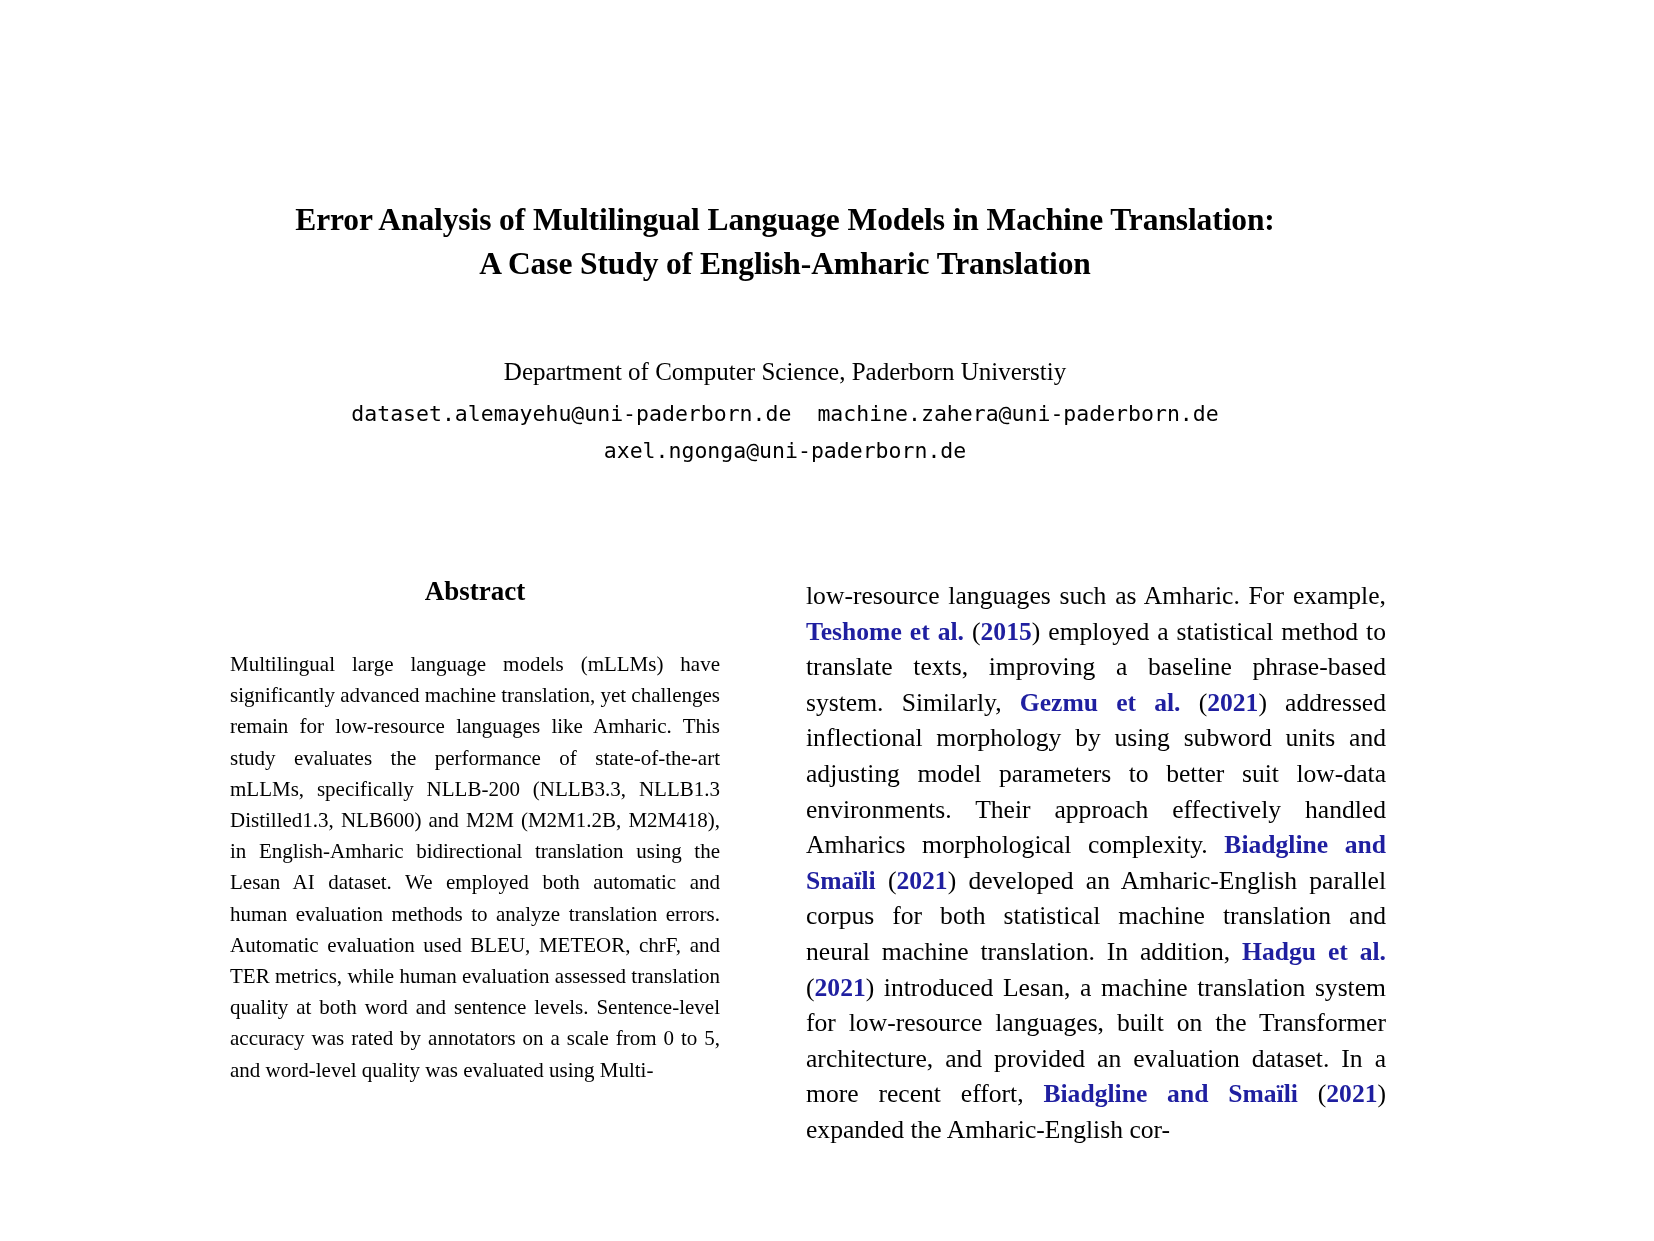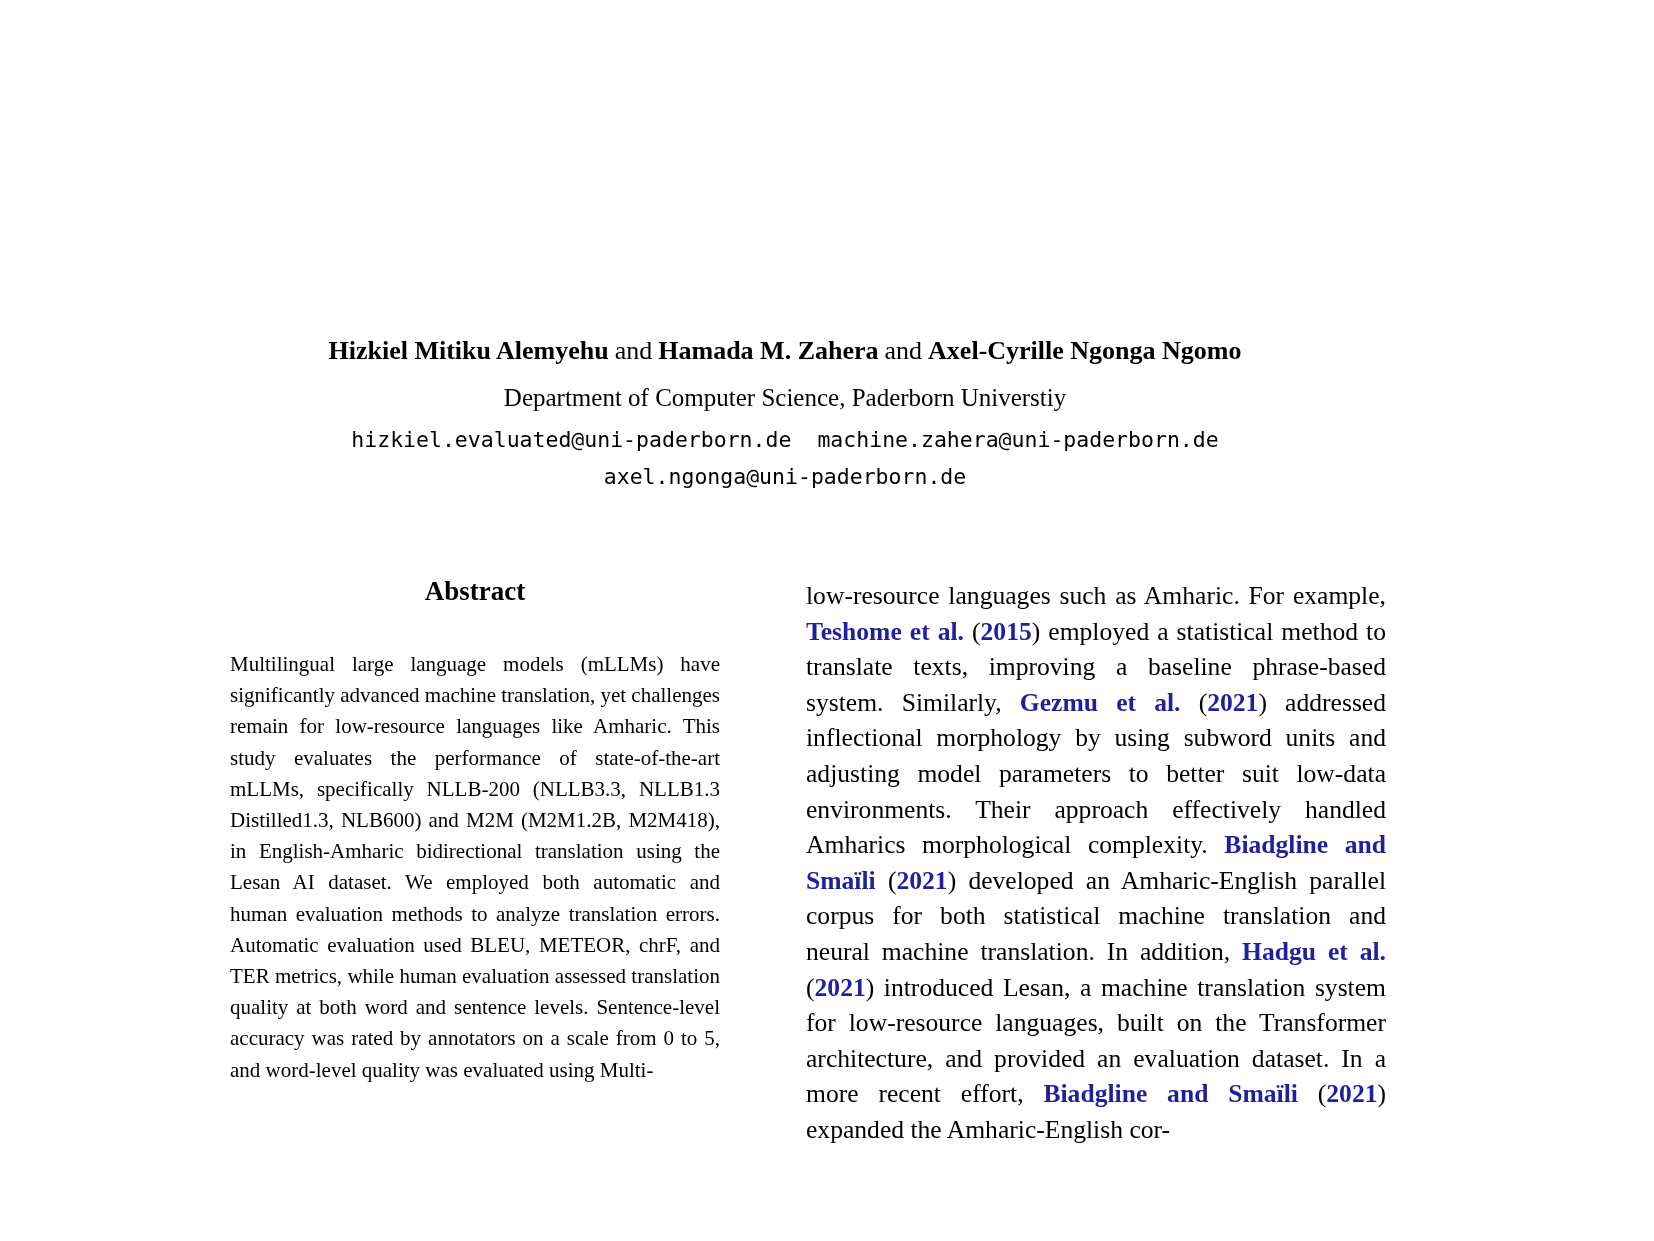--- a/index.html
+++ b/index.html
@@ -130,28 +130,31 @@
     color: #1f1fa0;
     text-decoration: none;
     font-weight: bold;
   }
 </style>
 </head>
 <body>
 
 <div class="page">
 
+  <div class="title-block">
+    <h1 class="paper-title">
+      <span class="title-line">Error Analysis of Multilingual Language Models in Machine Translation:</span>
+      <span class="title-line">A Case Study of English-Amharic Translation</span>
+    </h1>
+  </div>
 
   <div class="authors-block">
-    <div class="author-line">
-      <span class="author-name">Hizkiel Mitiku Alemyehu</span><span class="author-sep">and</span><span class="author-name">Hamada M. Zahera</span><span class="author-sep">and</span><span class="author-name">Axel-Cyrille Ngonga Ngomo</span>
-    </div>
     <div class="affiliation">Department of Computer Science, Paderborn Universtiy</div>
     <div class="emails">
-      <span class="email-row"><span>hizkiel.evaluated@uni-paderborn.de</span><span class="email-gap"></span><span>machine.zahera@uni-paderborn.de</span></span>
+      <span class="email-row"><span>dataset.alemayehu@uni-paderborn.de</span><span class="email-gap"></span><span>machine.zahera@uni-paderborn.de</span></span>
       <span class="email-row"><span>axel.ngonga@uni-paderborn.de</span></span>
     </div>
   </div>
 
   <div class="columns">
 
     <div class="col col-left">
       <div class="abstract-heading">Abstract</div>
       <p class="body-text">Multilingual large language models (mLLMs) have significantly advanced machine translation, yet challenges remain for low-resource languages like Amharic. This study evaluates the performance of state-of-the-art mLLMs, specifically NLLB-200 (NLLB3.3, NLLB1.3 Distilled1.3, NLB600) and M2M (M2M1.2B, M2M418), in English-Amharic bidirectional translation using the Lesan AI dataset. We employed both automatic and human evaluation methods to analyze translation errors. Automatic evaluation used BLEU, METEOR, chrF, and TER metrics, while human evaluation assessed translation quality at both word and sentence levels. Sentence-level accuracy was rated by annotators on a scale from 0 to 5, and word-level quality was evaluated using Multi-</p>
     </div>

